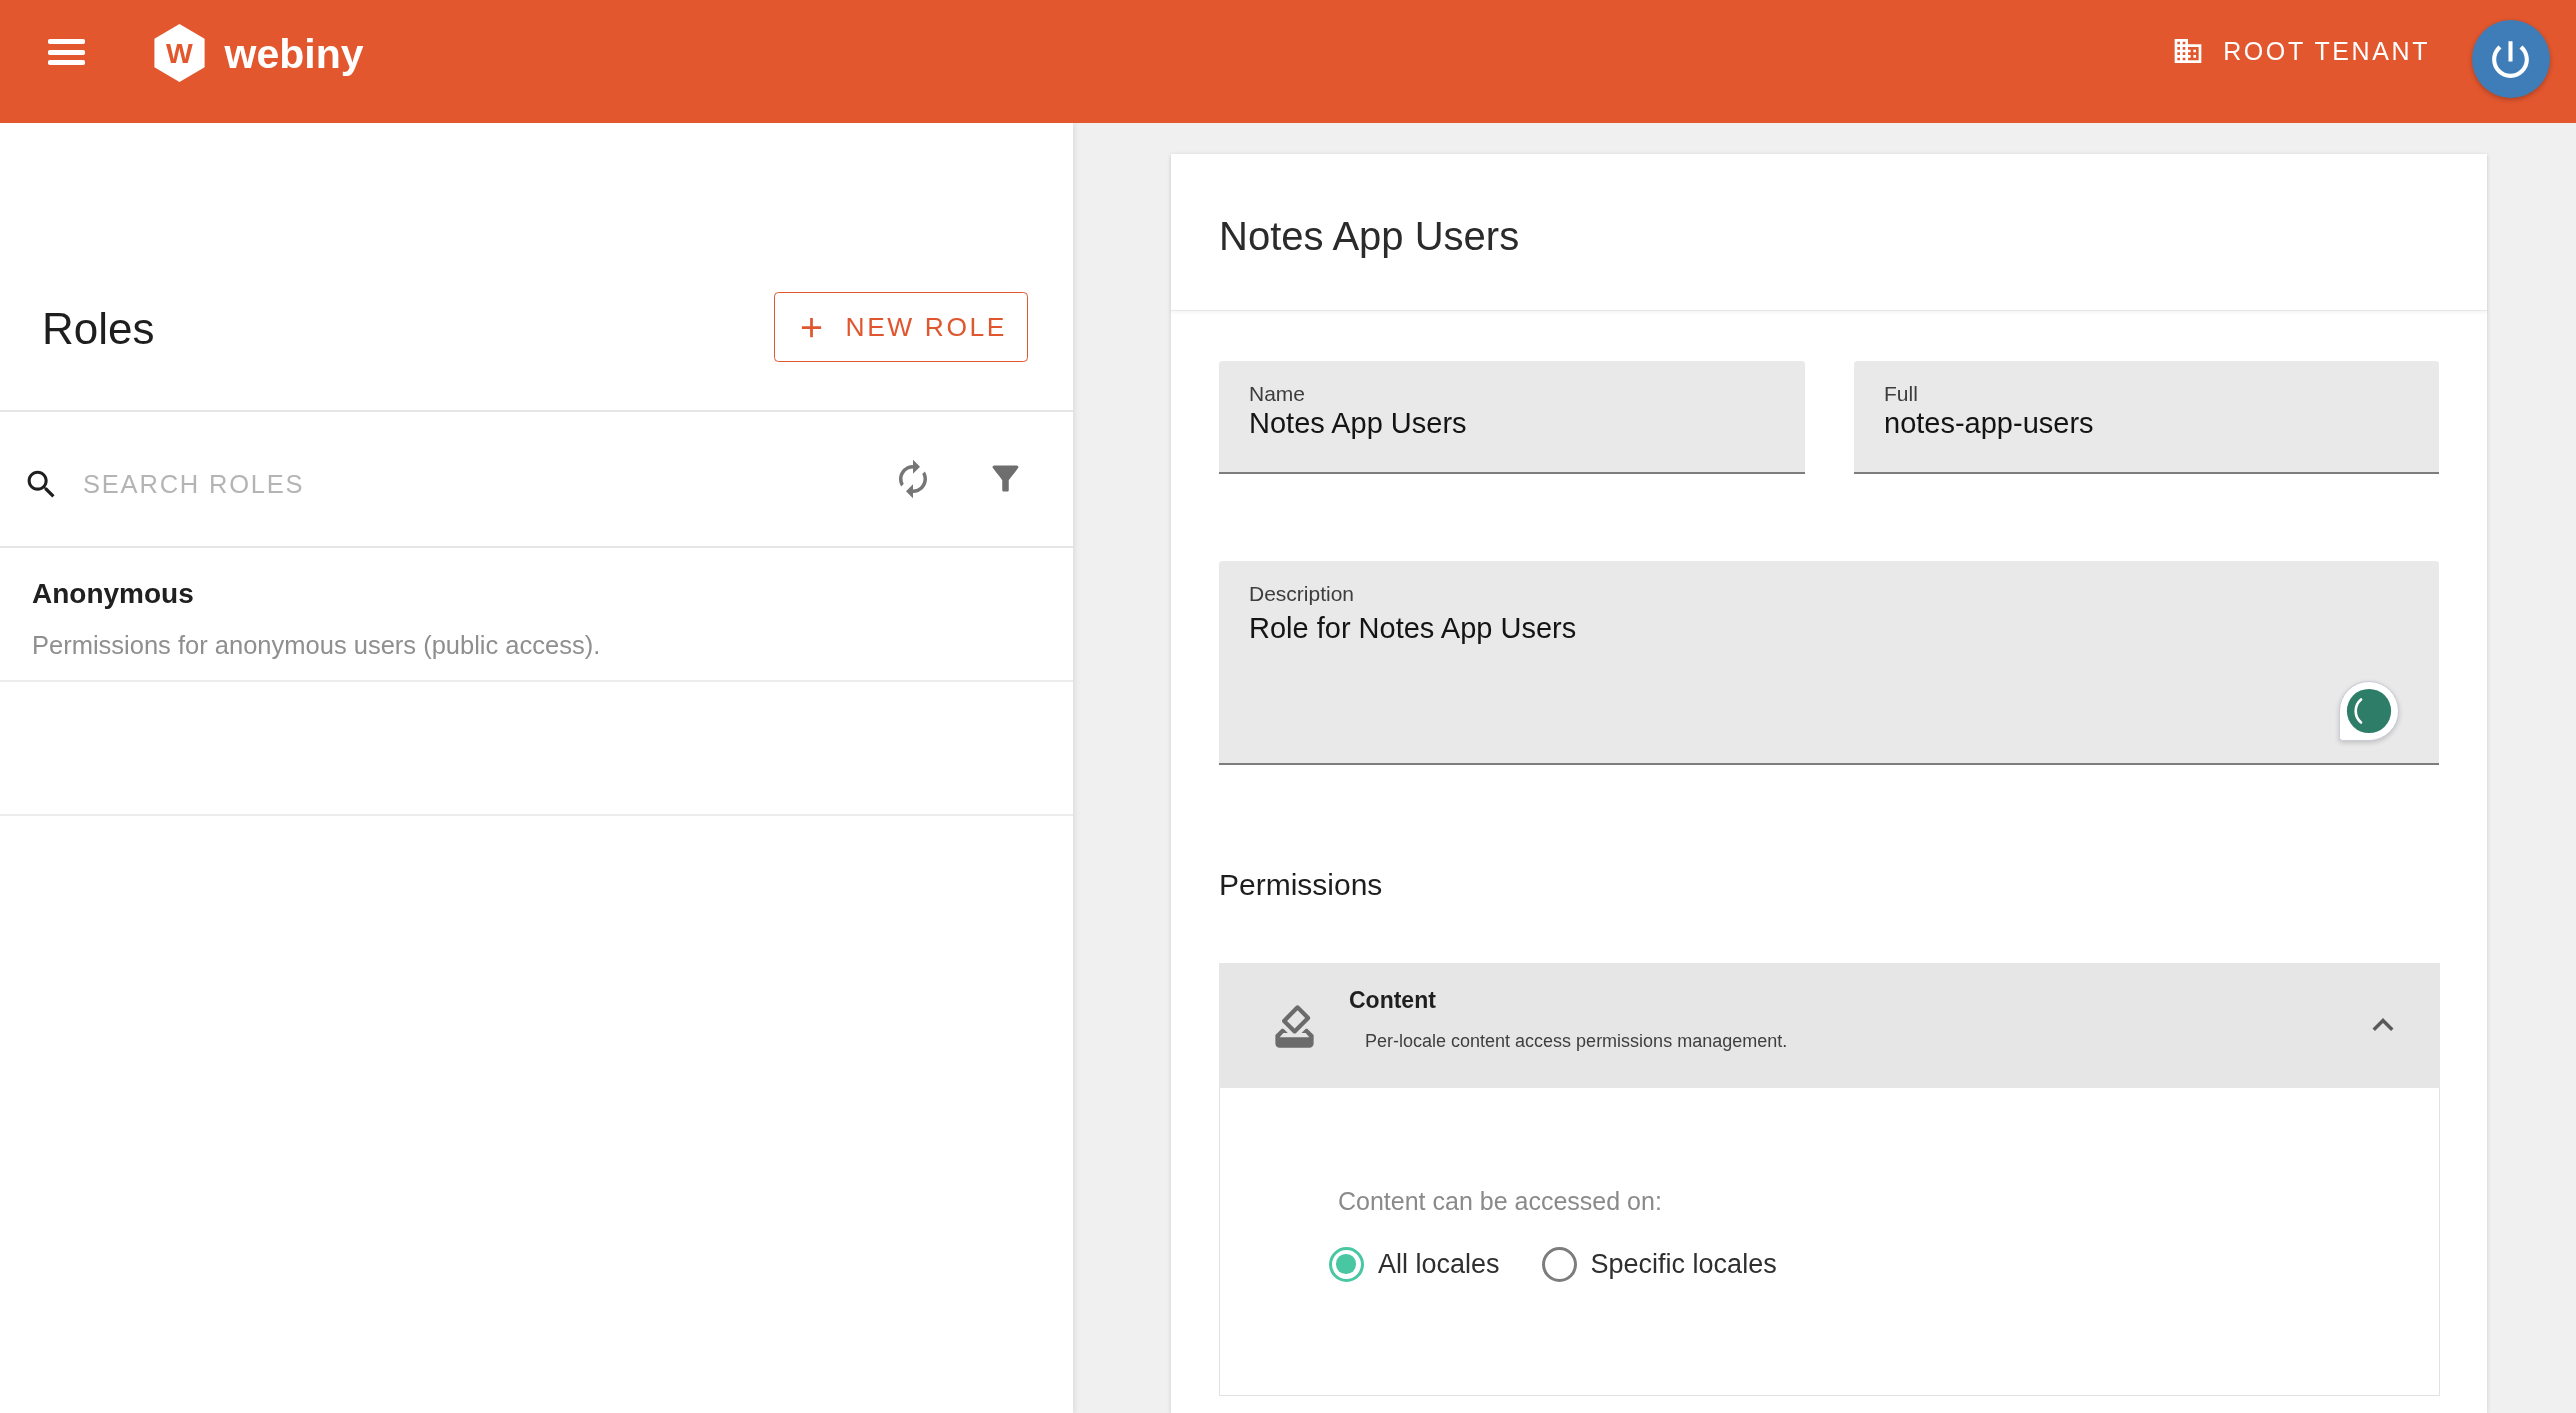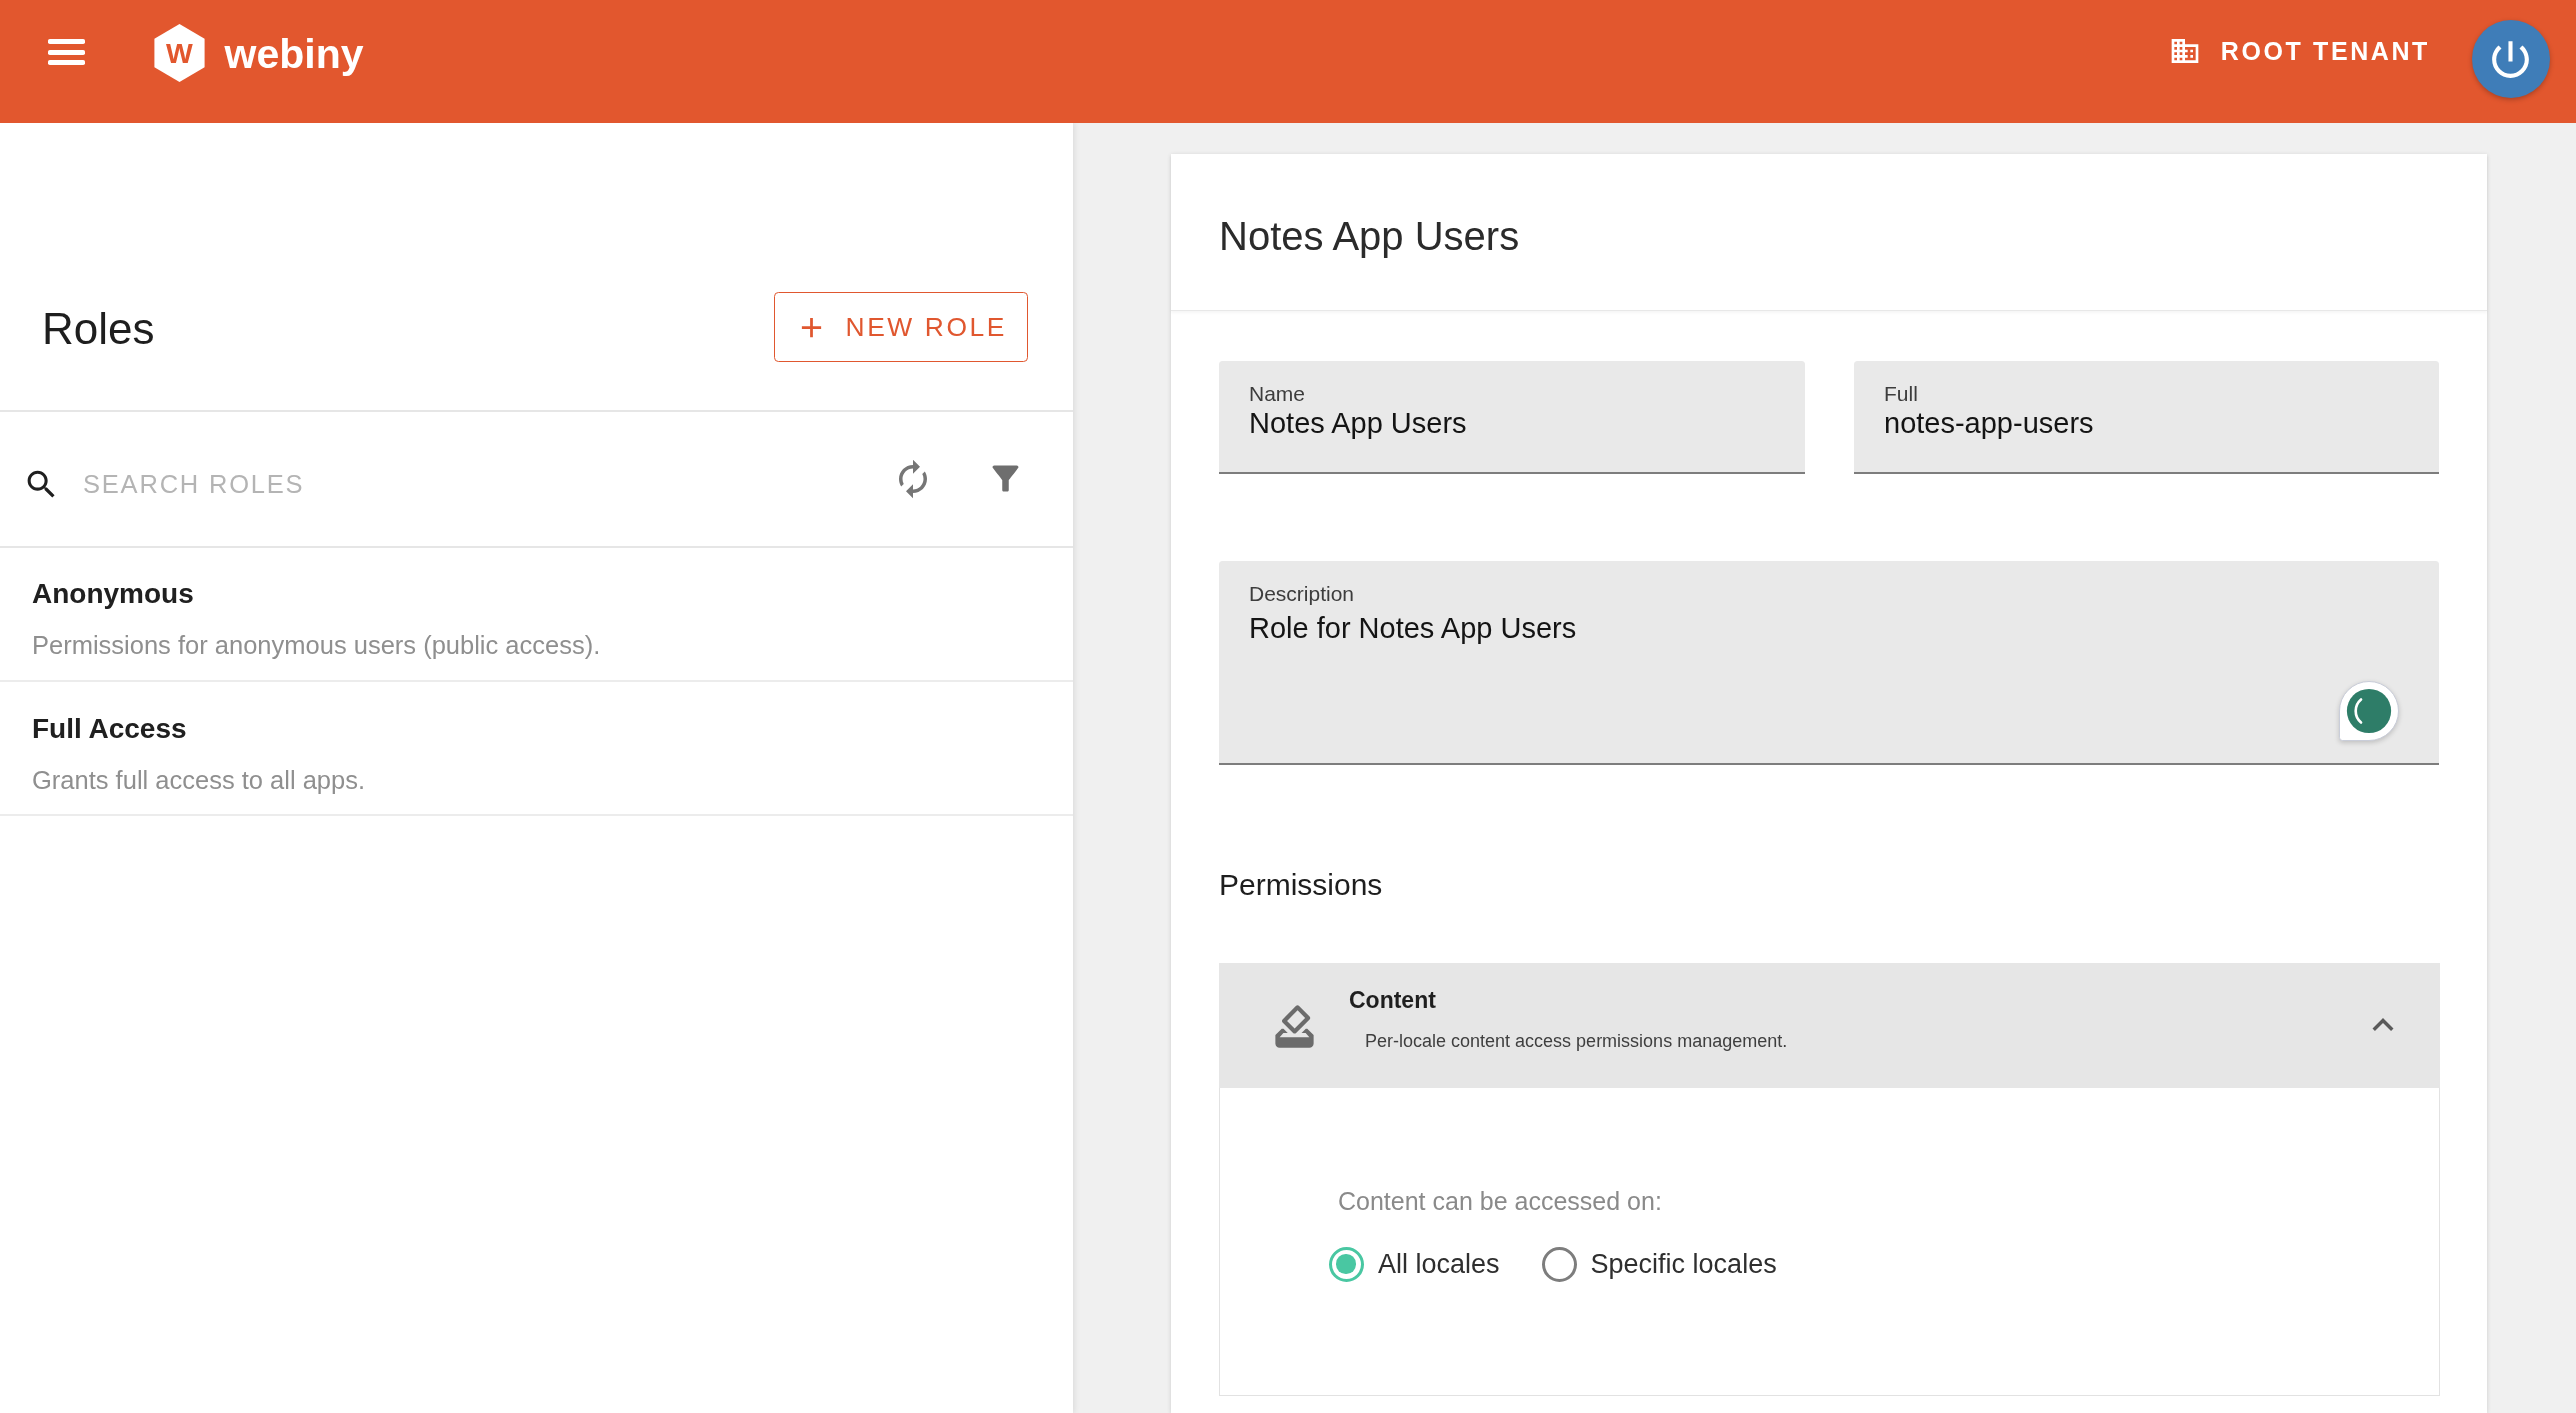--- a/index.html
+++ b/index.html
@@ -7,21 +7,21 @@
   body { font-family:"Liberation Sans", sans-serif; background:#f0f0f0; position:relative; }
 
   
   .topbar { position:absolute; left:0; top:0; width:2576px; height:123px; background:#e2572e; z-index:30; }
   .hamburger { position:absolute; left:48px; top:39px; width:37px; height:37px; cursor:pointer; }
   .hamburger span { display:block; width:37px; height:5.3px; background:#fff; border-radius:1.8px; margin-bottom:5.3px; }
   .logo { position:absolute; left:152px; top:23px; display:flex; align-items:center; cursor:pointer; }
   .logo-hex { width:55px; height:60px; }
   .wordmark { color:#fff; font-size:41px; font-weight:700; letter-spacing:0px; margin-left:17.6px; margin-top:3.5px; }
   .tenant { position:absolute; right:146px; top:35px; display:flex; align-items:center; gap:19.4px; cursor:pointer; }
-  .tenant-label { color:#fff; font-size:25px; letter-spacing:2.6px; font-weight:700; }
+  .tenant-label { color:#fff; font-size:25px; letter-spacing:2.6px; font-weight:400; }
   .avatar { position:absolute; right:26.4px; top:20px; width:78px; height:78px; border-radius:50%;
             background:#3f7db8; display:flex; align-items:center; justify-content:center; cursor:pointer;
             box-shadow:0 1.8px 5.3px rgba(0,0,0,.25); }
 
   
   .sidebar { position:absolute; left:0; top:123px; width:1073px; height:1290px; background:#fff;
              box-shadow:1.8px 0 5.3px rgba(0,0,0,.08); z-index:10; }
   .sidebar-title { position:absolute; left:42px; top:181px; font-size:44px; font-weight:400; color:#1e1e1e; }
   .new-role-btn { position:absolute; left:774px; top:169px; width:254px; height:70px; background:#fff;
                   border:1.8px solid #e0572f; border-radius:4.4px; display:flex; align-items:center; justify-content:center;
@@ -138,24 +138,20 @@
   </div>
 
   <div class="divider" style="top:423px"></div>
 
   <div class="role-item" style="top:423px;height:106px">
     <span class="t" style="top:32px">Anonymous</span>
     <span class="d" style="top:85px">Permissions for anonymous users (public access).</span>
   </div>
   <div class="divider" style="top:557px;background:#ececec"></div>
 
-  <div class="role-item" style="top:557px;height:134px">
-    <span class="t" style="top:33px">Full Access</span>
-    <span class="d" style="top:86px">Grants full access to all apps.</span>
-  </div>
   <div class="divider" style="top:691px;background:#ececec"></div>
 </aside>
 
 <main class="content">
   <div class="card">
 
     <div class="card-head">
       <h2 class="card-title">Notes App Users</h2>
     </div>
 

